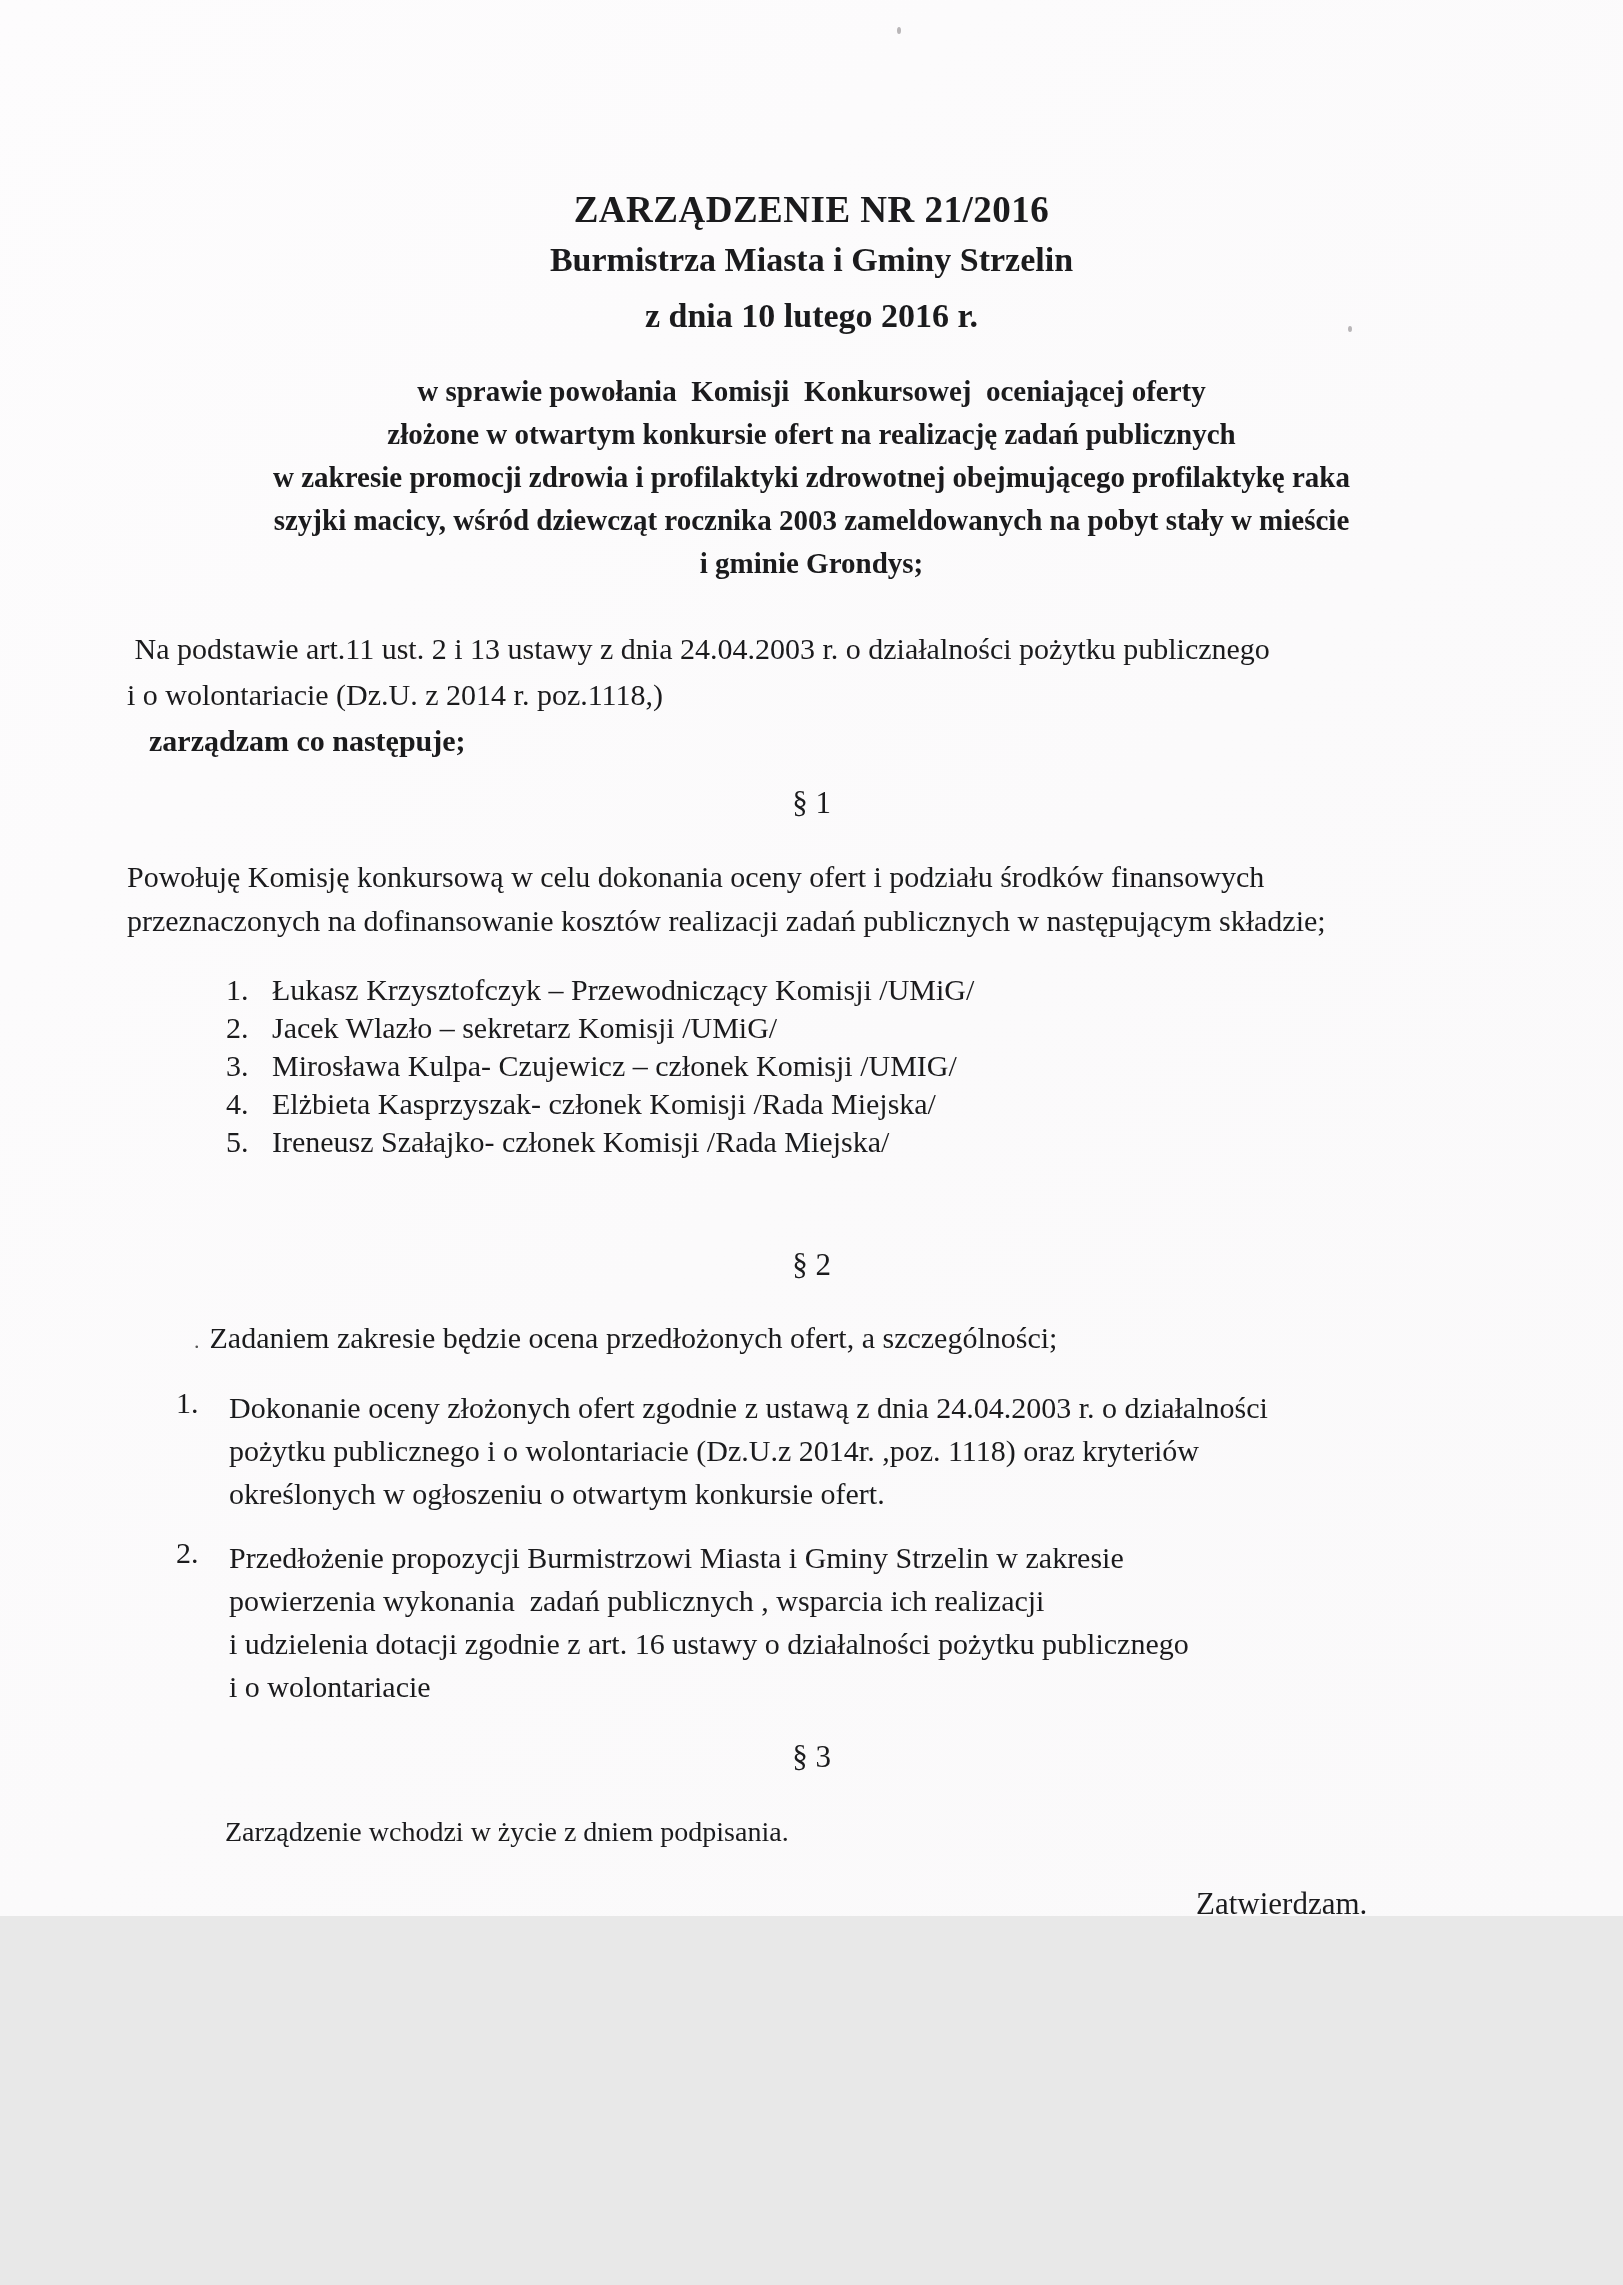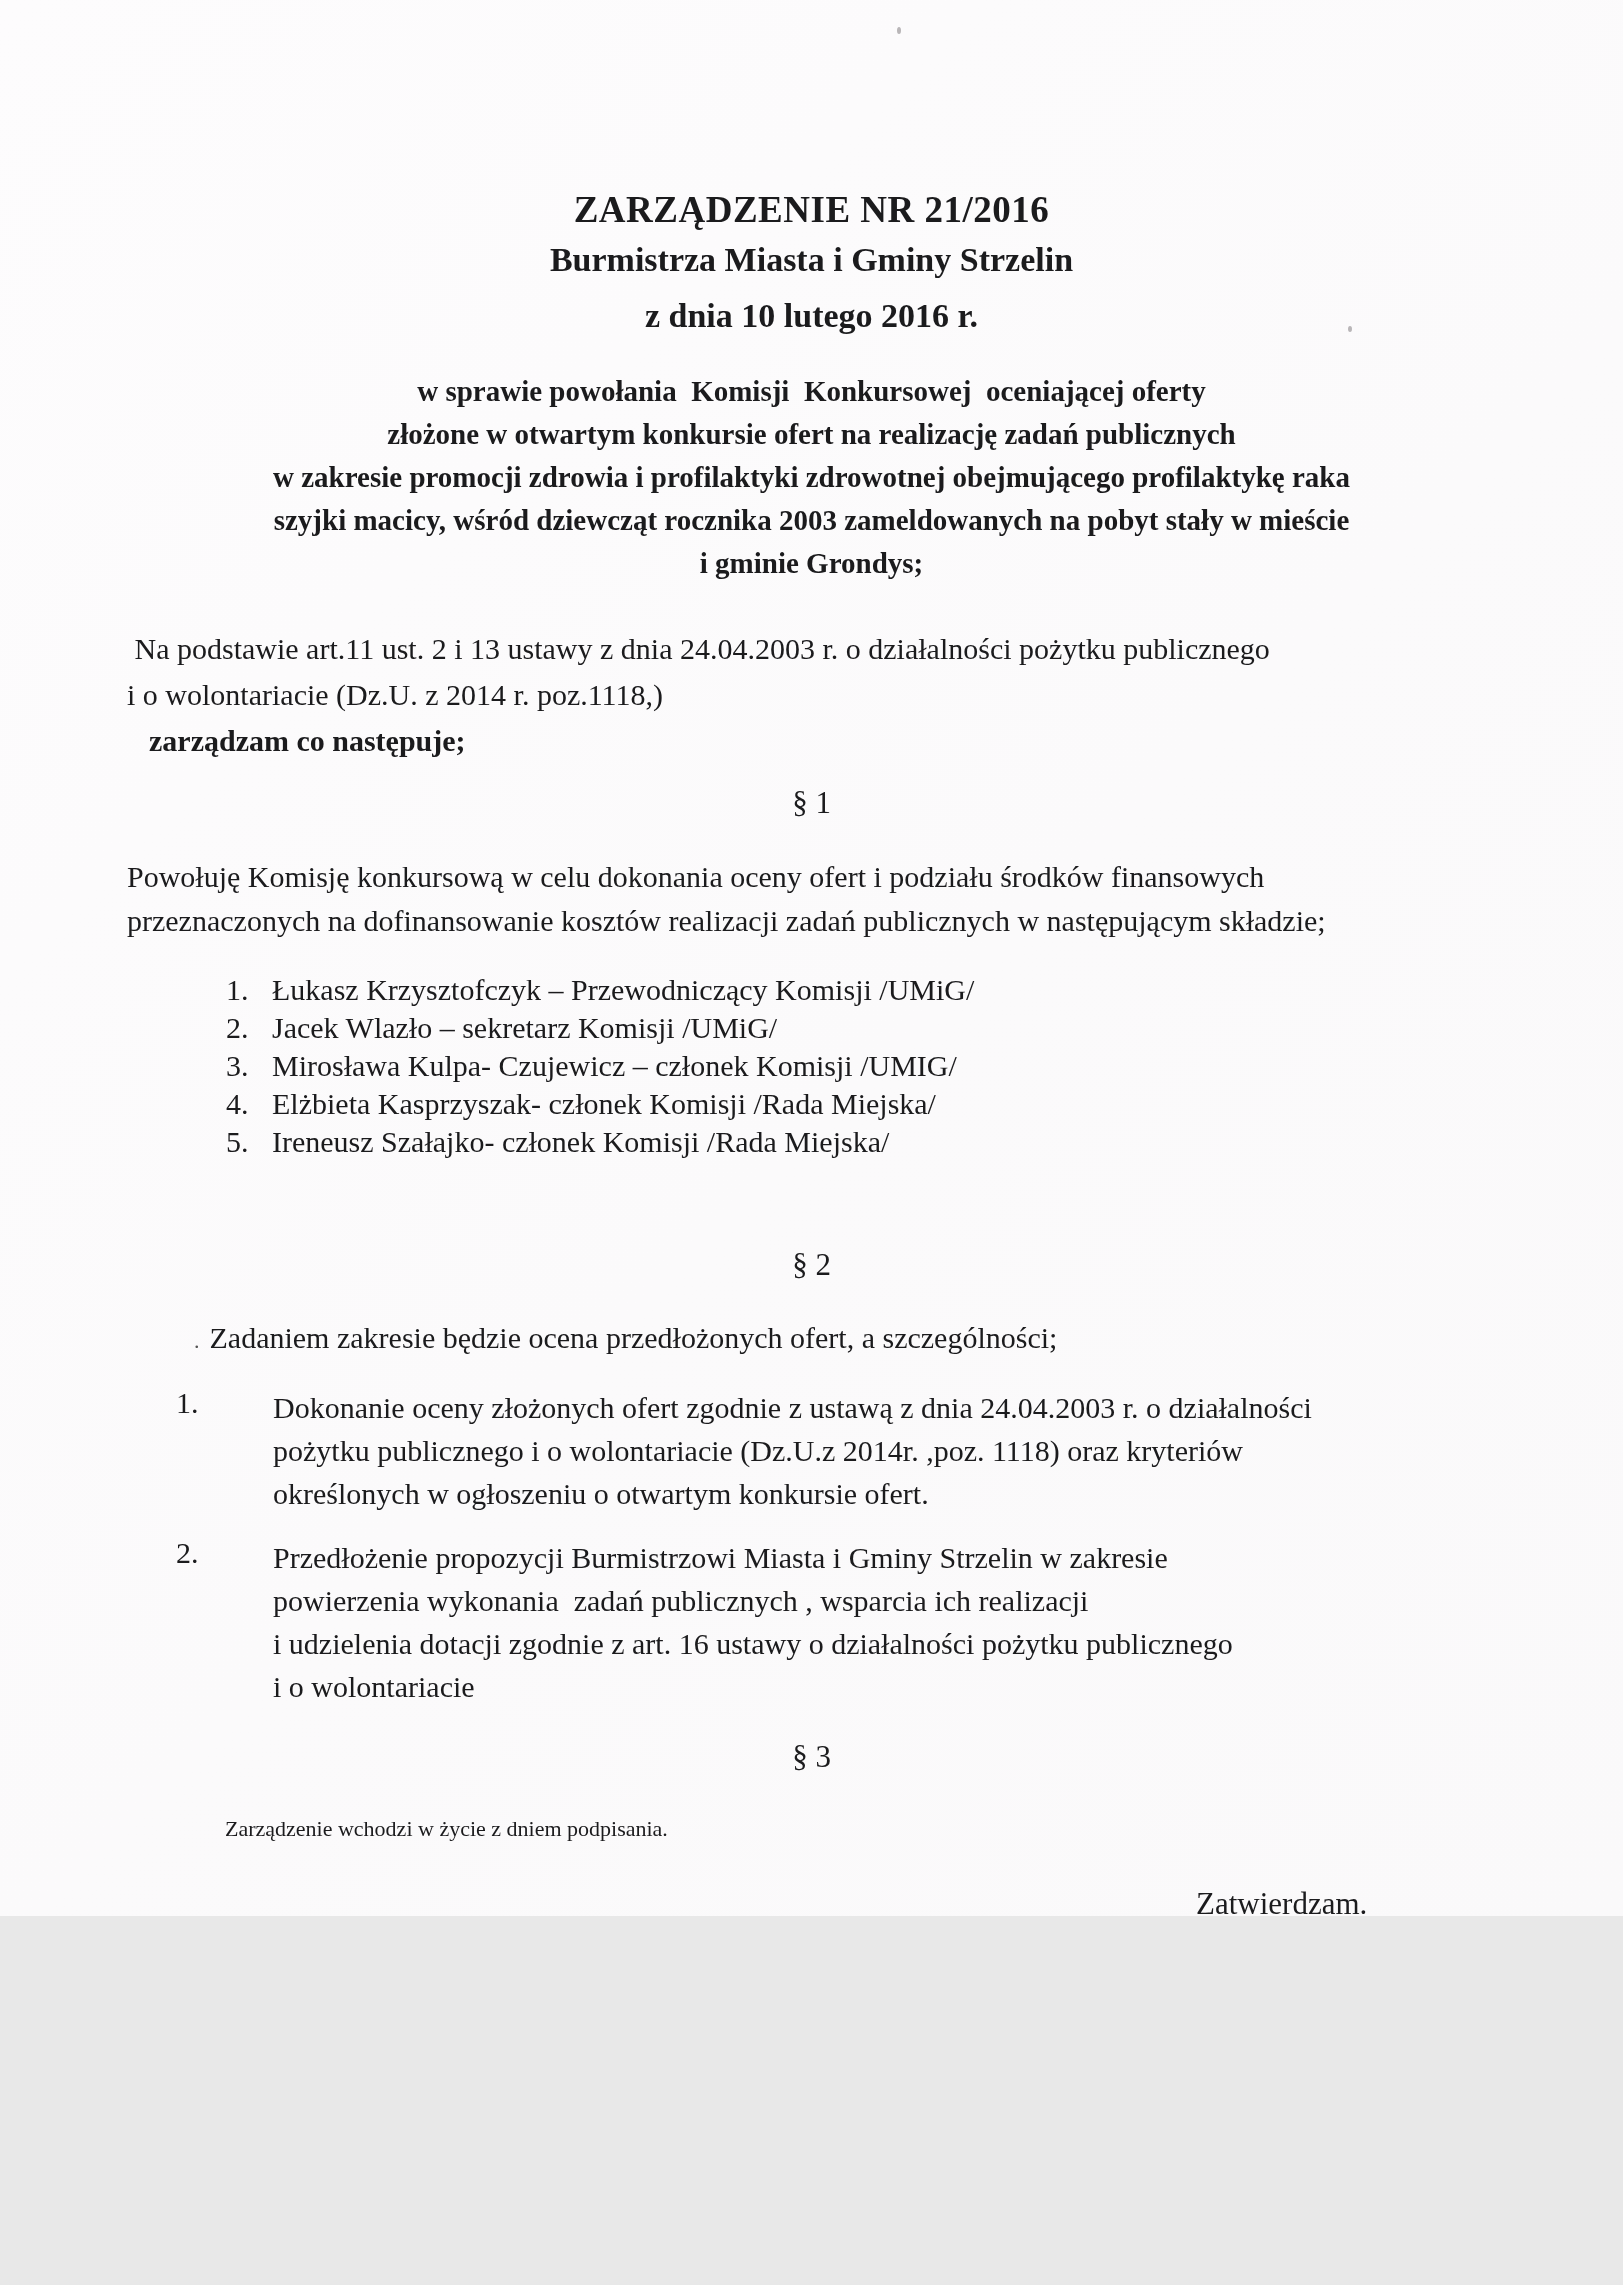--- a/index.html
+++ b/index.html
@@ -20,24 +20,24 @@
   .doc-date{font-size:34px;font-weight:bold;}
   .subject .line{font-size:29px;font-weight:bold;line-height:43px;}
   .body-text{font-size:30px;line-height:46px;}
   .ordain{font-weight:bold;padding-left:22px;}
   .para-heading{font-size:31px;}
   .intro .line{font-size:30px;line-height:44px;}
   .members .row{display:flex;font-size:30px;line-height:38px;}
   .members .num{width:46px;flex:0 0 46px;}
   .tasks .task{display:flex;font-size:30px;margin-bottom:21px;}
   .tasks .num{width:53px;flex:0 0 53px;padding-top:0;}
-  .tasks .line{line-height:43px;margin-left:44px;}
+  .tasks .line{line-height:43px;}
   .s2intro{font-size:30px;display:flex;align-items:baseline;}
   .s2intro .prefix{font-size:22px;color:#555;margin-right:10px;}
-  .s3text{font-size:22px;}
+  .s3text{font-size:28px;}
   .approval{font-size:31px;}
   .placedate{font-size:30px;}
   .stamp{
     left:1030px;top:1952px;width:436px;
     text-align:center;
     transform:rotate(-1deg);
     font-family:"Liberation Sans","DejaVu Sans",sans-serif;
     font-weight:bold;
     text-shadow:0 0 1.2px rgba(238,43,73,.55);
   }

